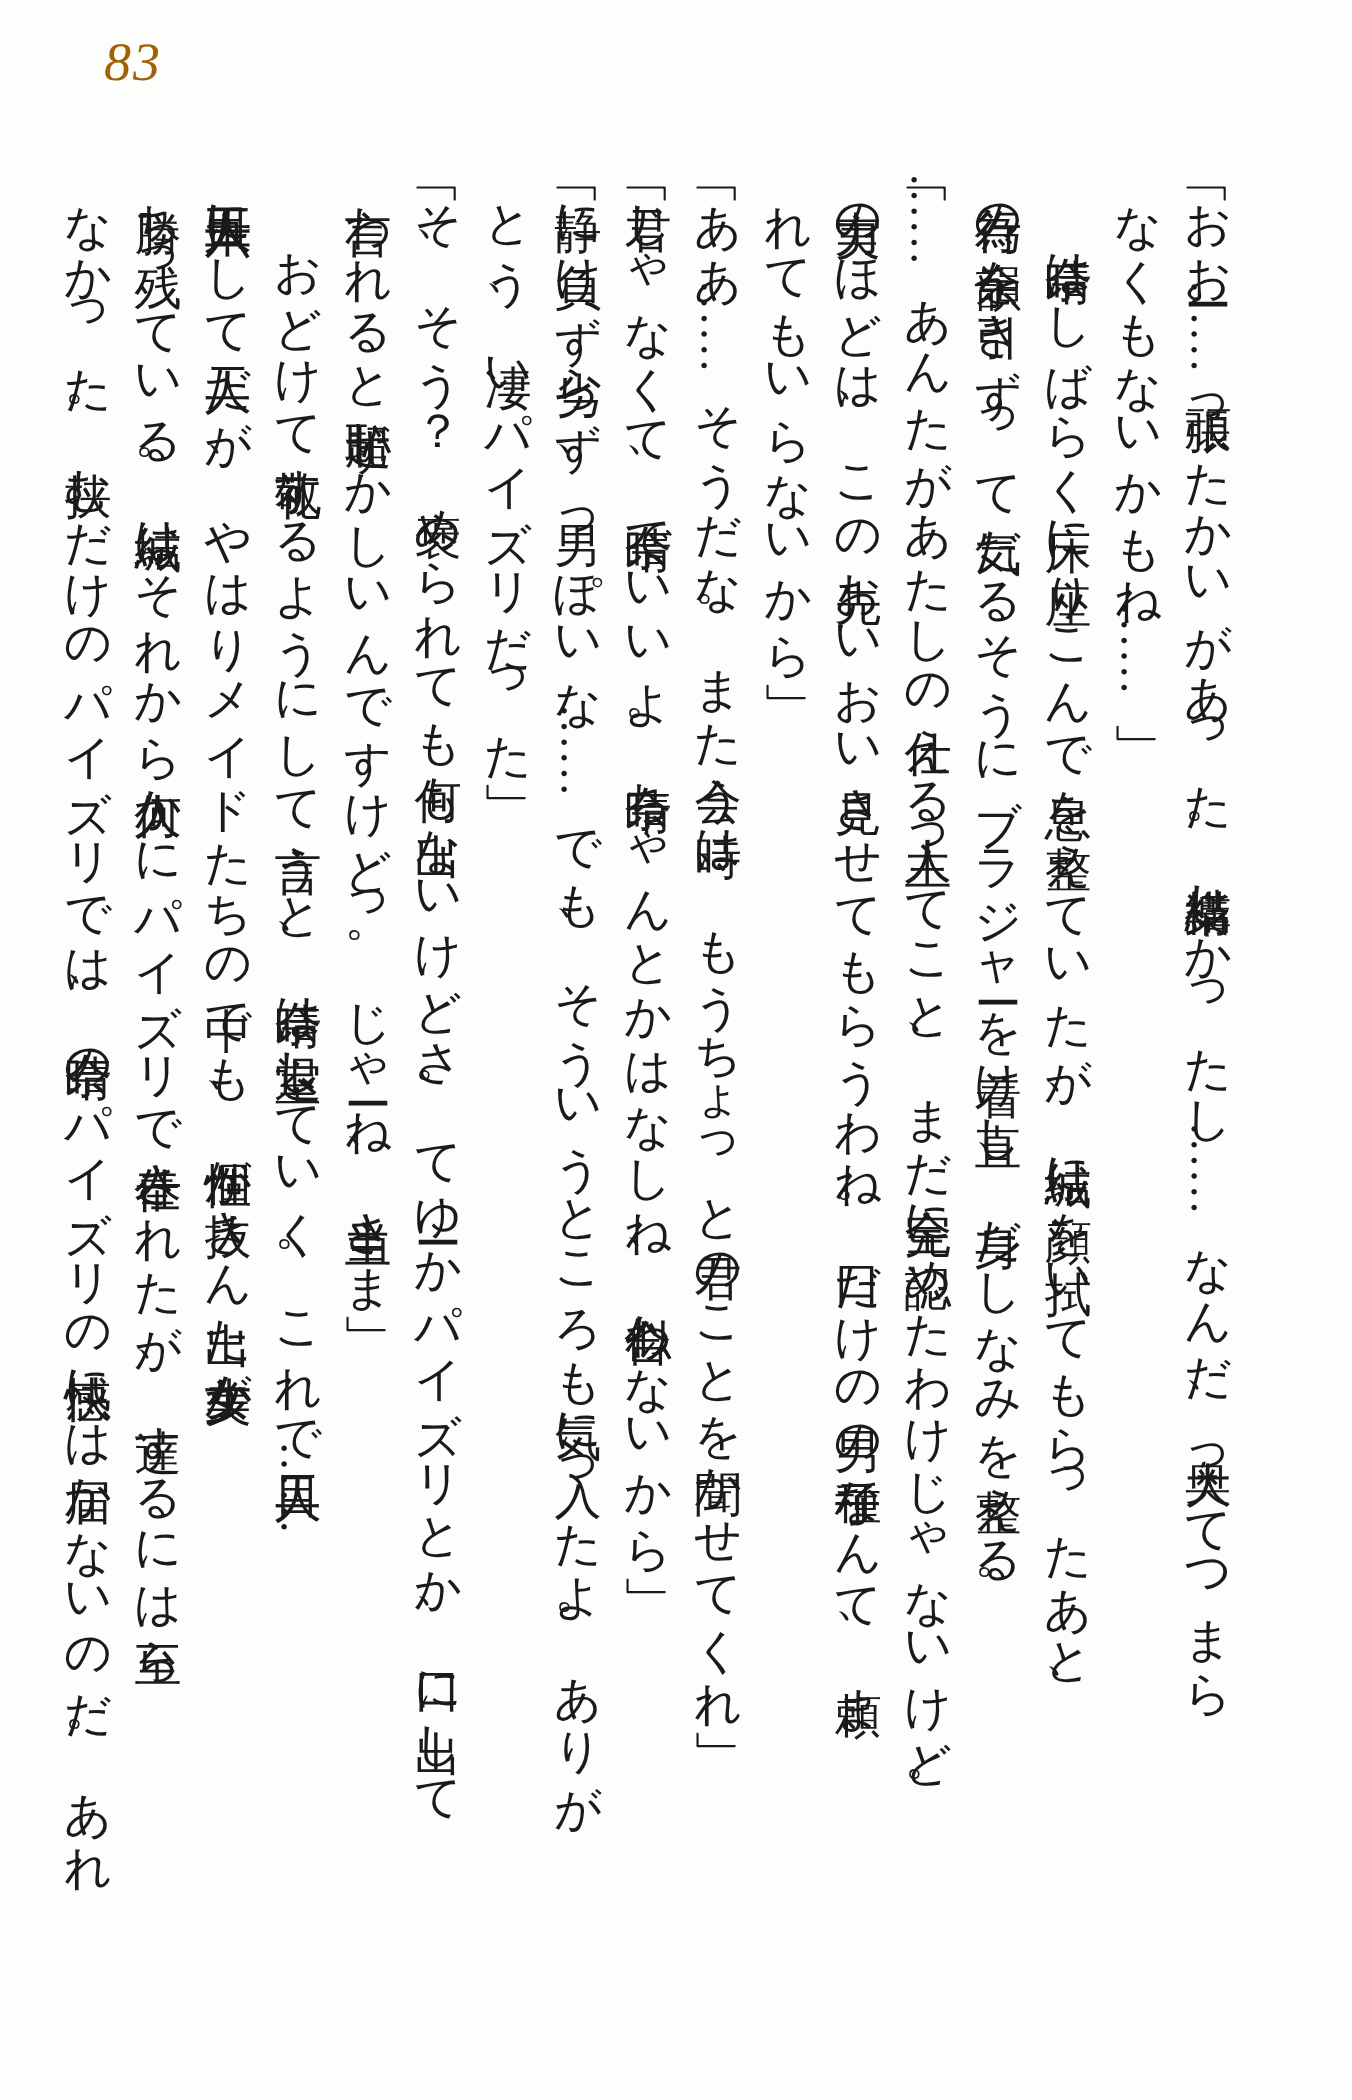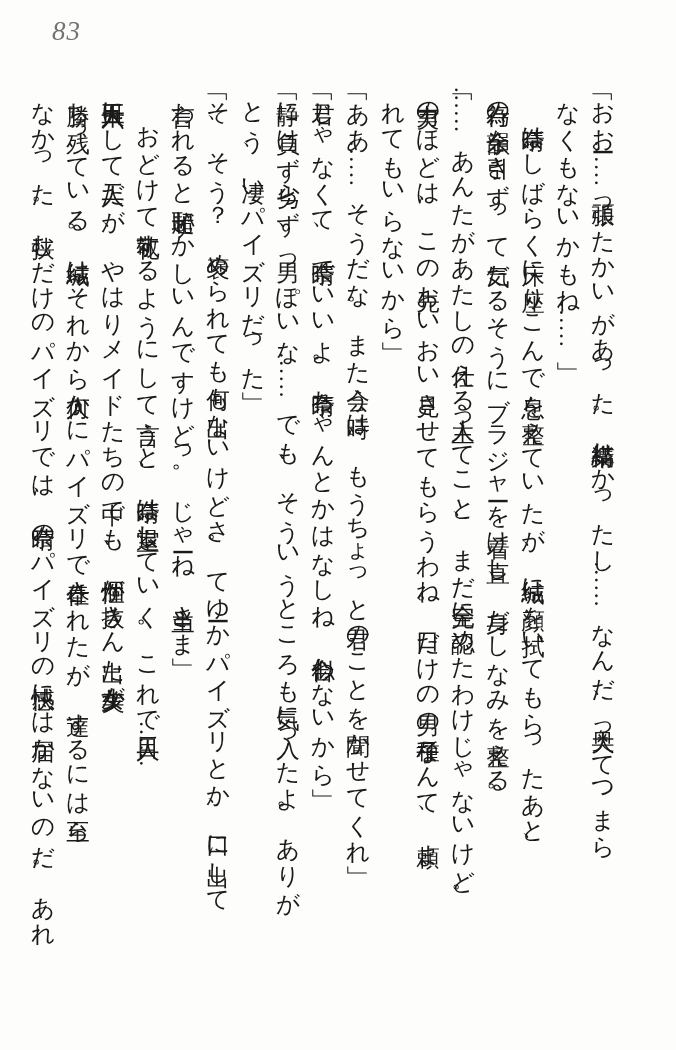--- a/index.html
+++ b/index.html
@@ -15,21 +15,21 @@
     overflow: hidden;
     font-family: "Liberation Serif", "DejaVu Serif", serif;
   }
   .page-number {
     position: absolute;
     top: 16px;
     left: 52px;
     font-style: italic;
     font-size: 27px;
     letter-spacing: 1px;
-    color: #737373;
+    color: #a16207;
   }
   .text-block {
     position: absolute;
     top: 86px;
     left: 25px;
     width: 595px;
     height: 940px;
     display: flex;
     flex-direction: row-reverse; 
   }

